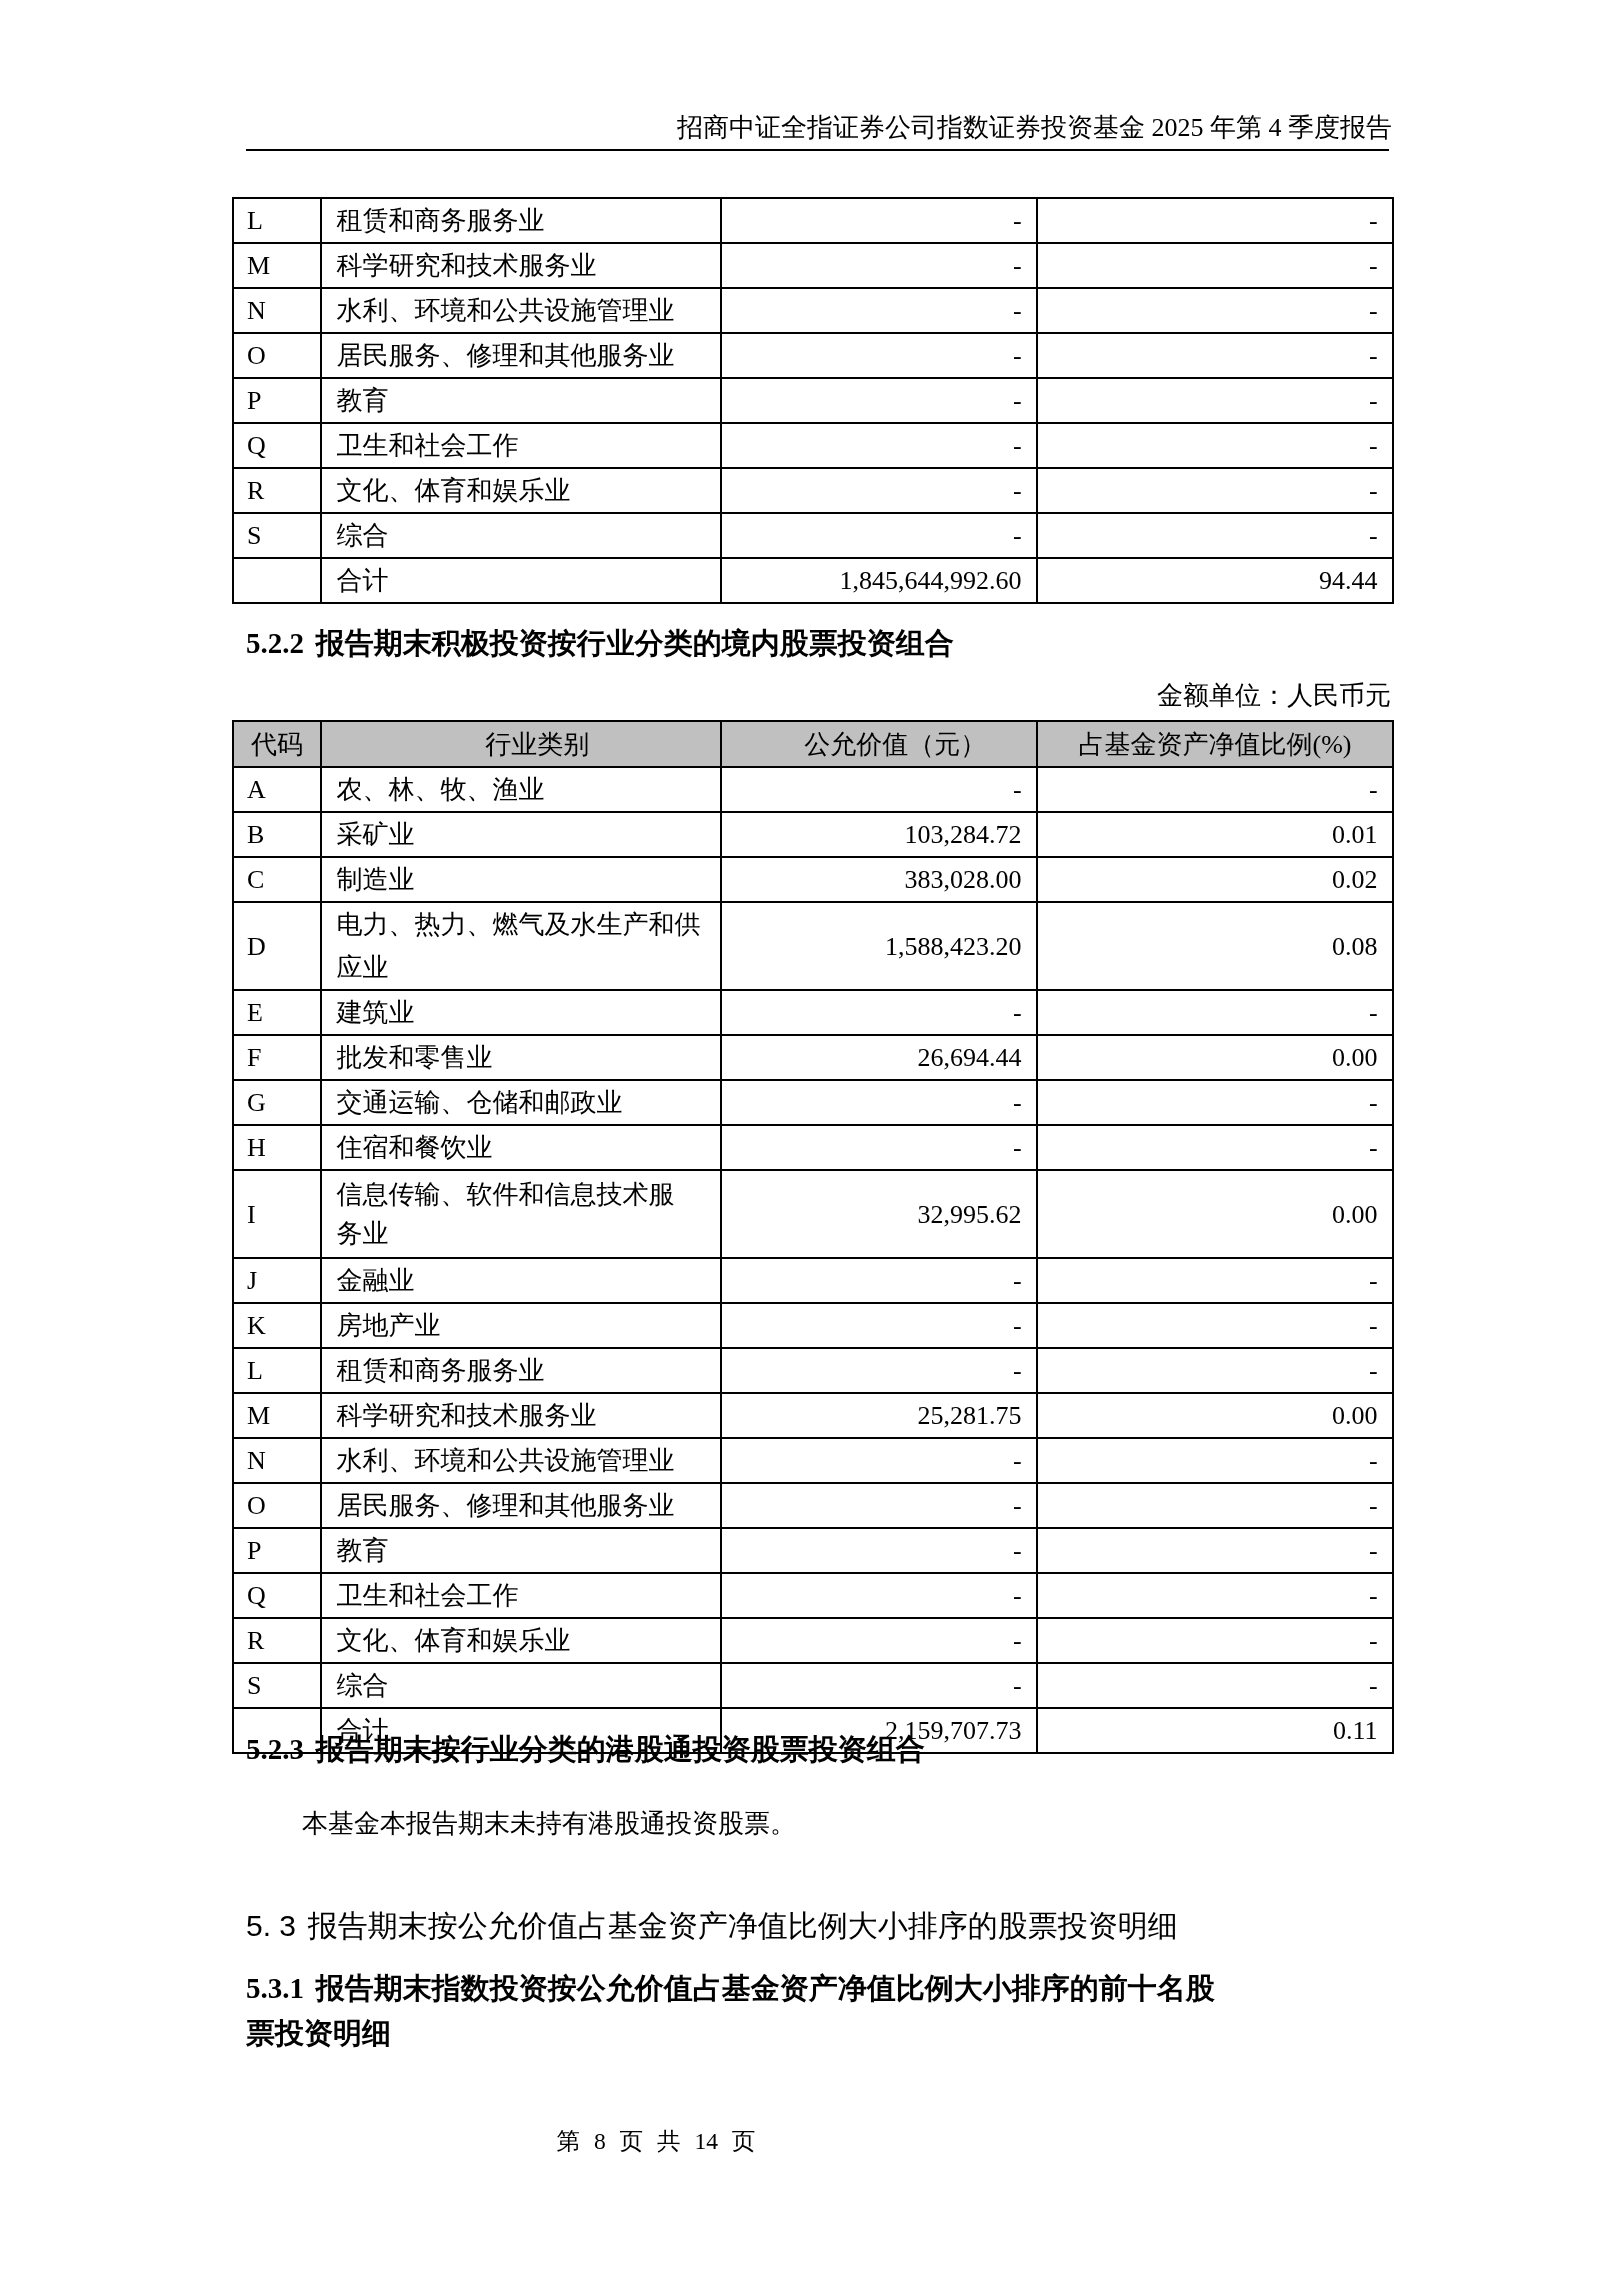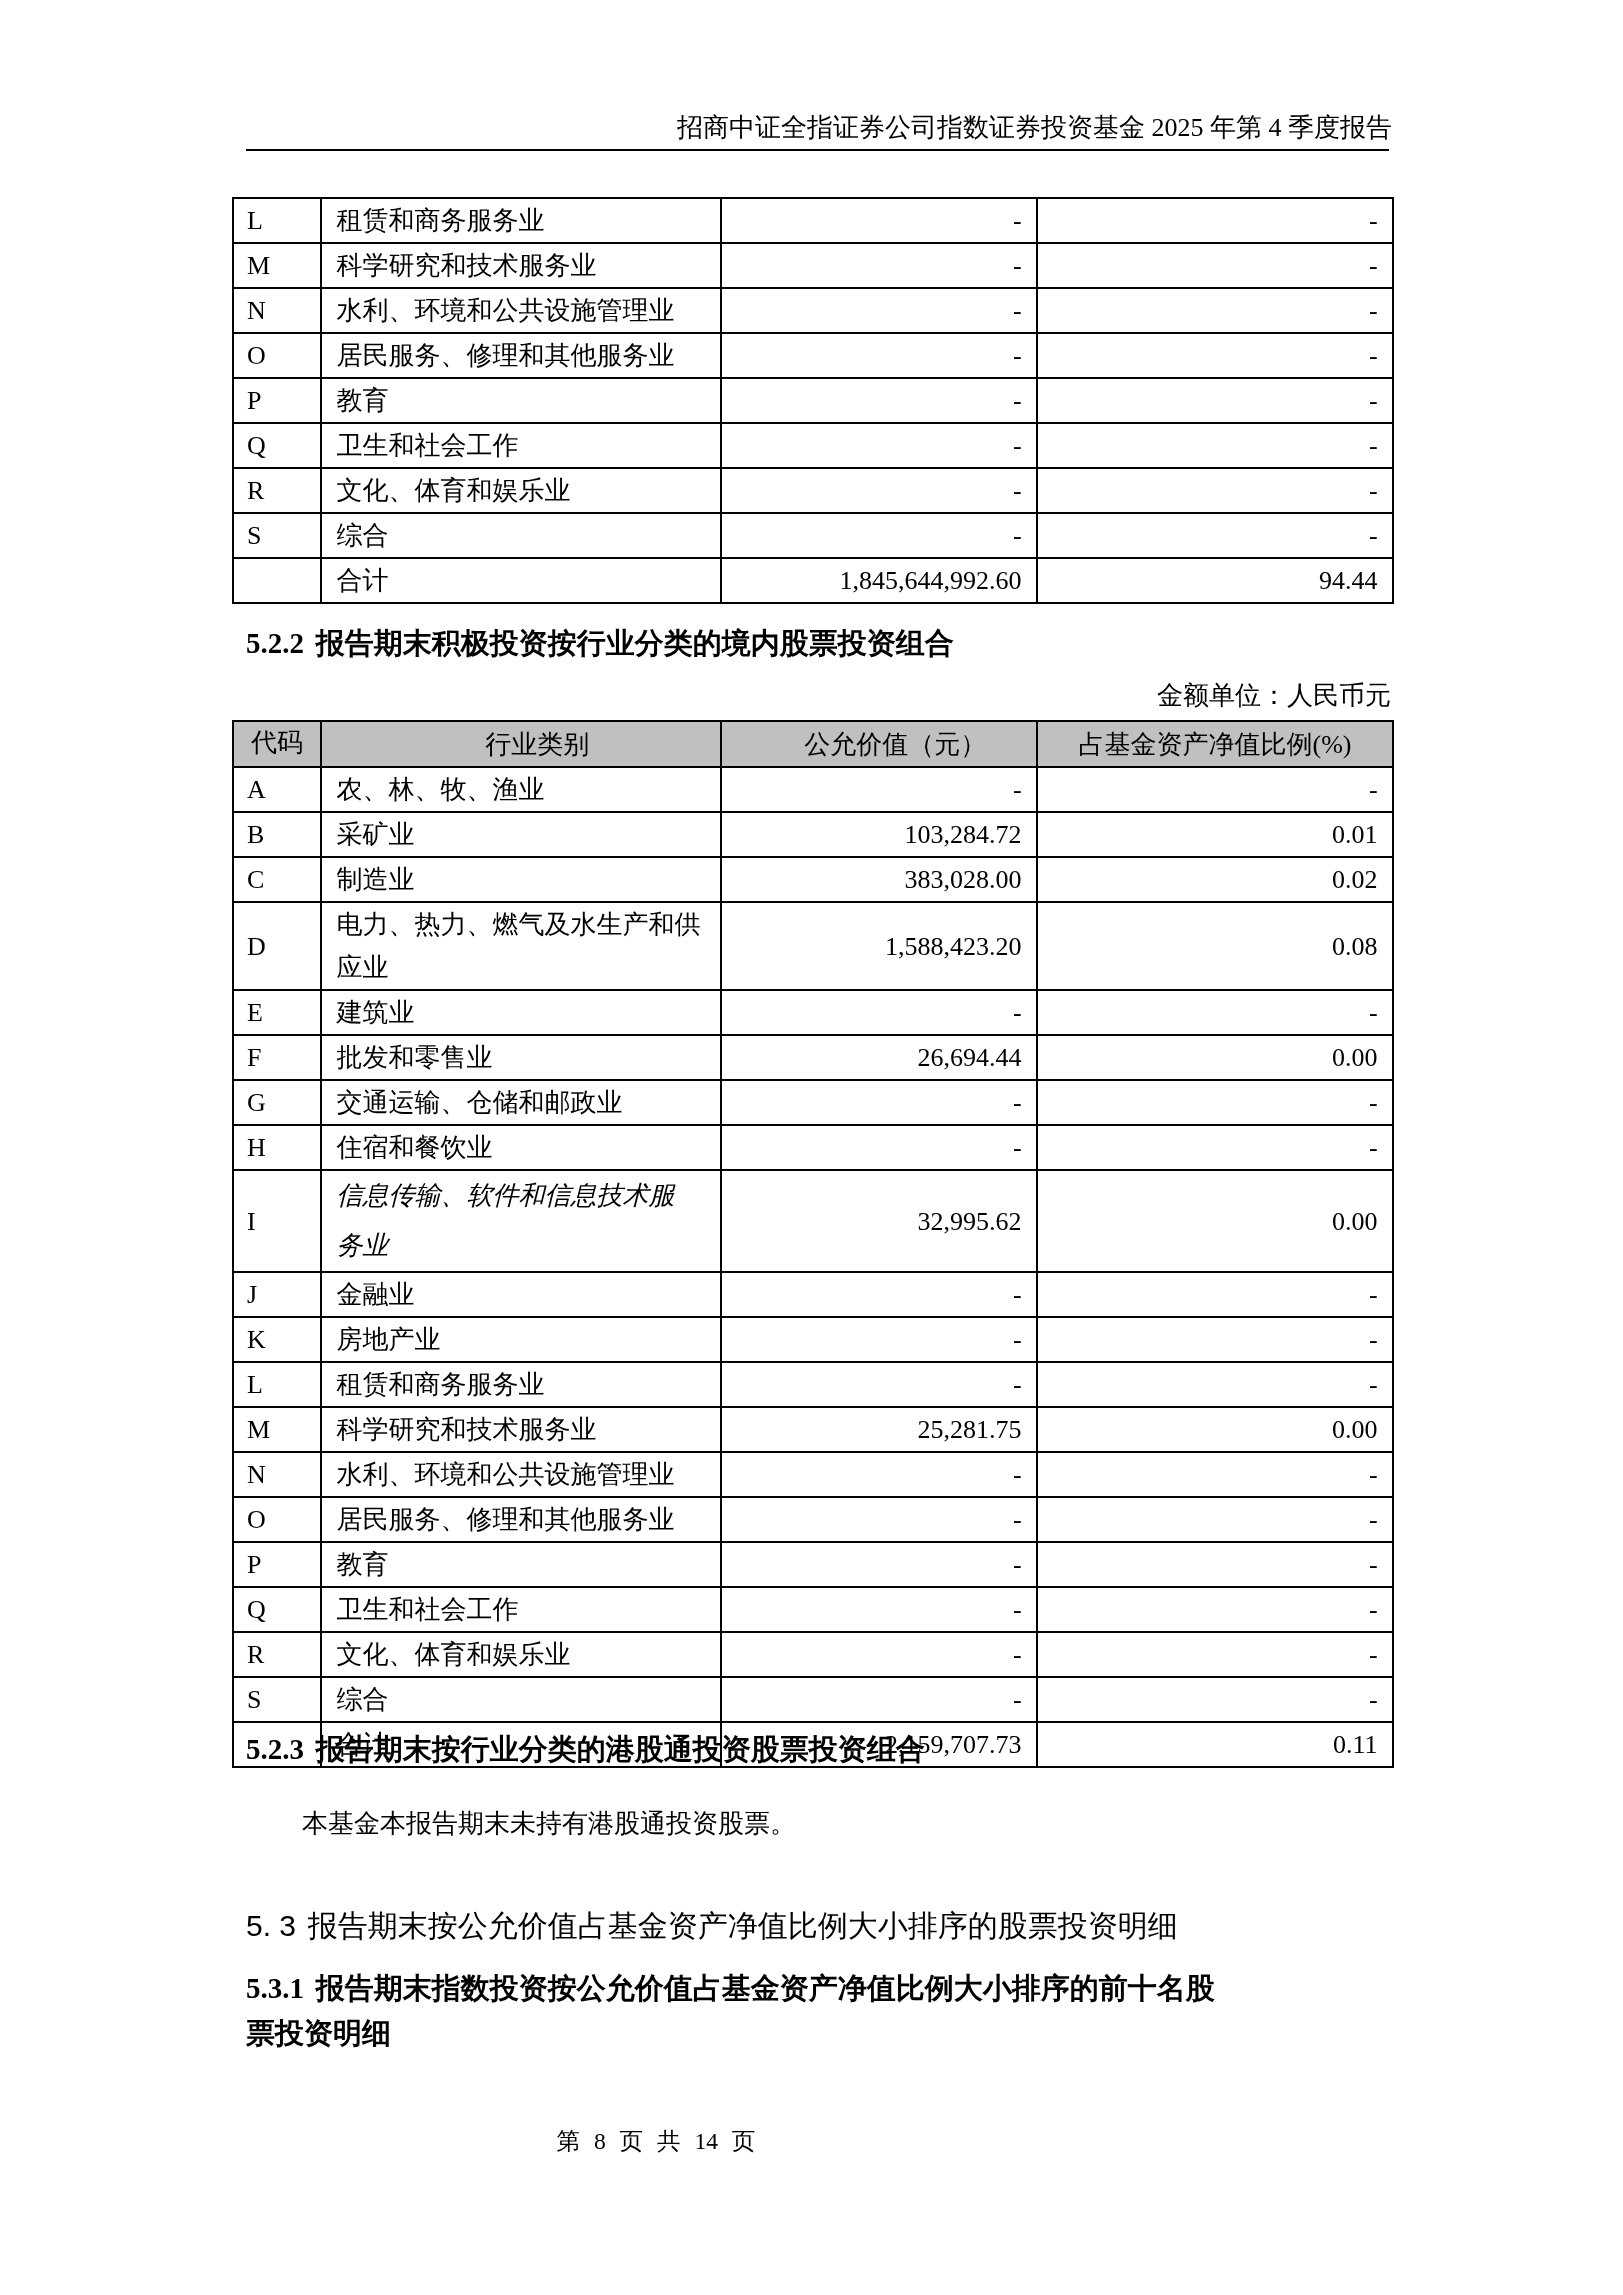--- a/index.html
+++ b/index.html
@@ -101,21 +101,21 @@
 
 <table class="grid" style="top:720px;">
   <colgroup>
       <col style="width:88px">
       <col style="width:400px">
       <col style="width:316px">
       <col style="width:356px">
     </colgroup>
   <thead>
     <tr>
-      <th style="padding:0 3.9px;font-family:Liberation Mono, monospace;">代码</th>
+      <th style="padding:0 3.9px;">代码</th>
       <th>行业类别</th>
       <th>公允价值（元）</th>
       <th style="padding:0 3.9px;">占基金资产净值比例(%)</th>
     </tr>
   </thead>
   <tbody id="tbl2-body">
       <tr>
         <td class="code">A</td>
         <td>农、林、牧、渔业</td>
         <td class="num">-</td>
@@ -158,21 +158,21 @@
         <td class="num">-</td>
       </tr>
       <tr>
         <td class="code">H</td>
         <td>住宿和餐饮业</td>
         <td class="num">-</td>
         <td class="num">-</td>
       </tr>
       <tr style="height: 88px;">
         <td class="code">I</td>
-        <td style="line-height: 50px; padding-right: 24px; font-style: italic;">信息传输、软件和信息技术服务业</td>
+        <td style="line-height: 39px; padding-right: 24px;">信息传输、软件和信息技术服务业</td>
         <td class="num">32,995.62</td>
         <td class="num">0.00</td>
       </tr>
       <tr>
         <td class="code">J</td>
         <td>金融业</td>
         <td class="num">-</td>
         <td class="num">-</td>
       </tr>
       <tr>

